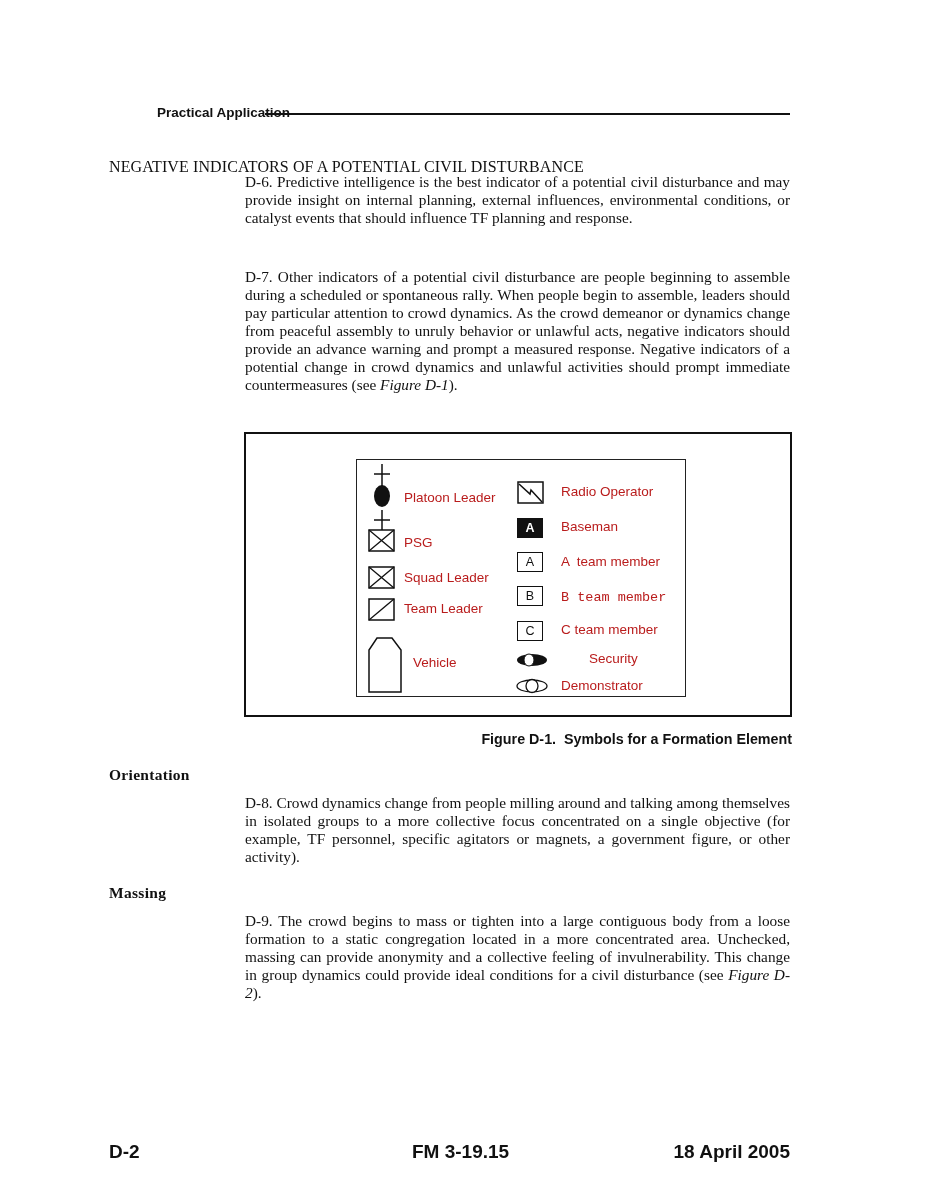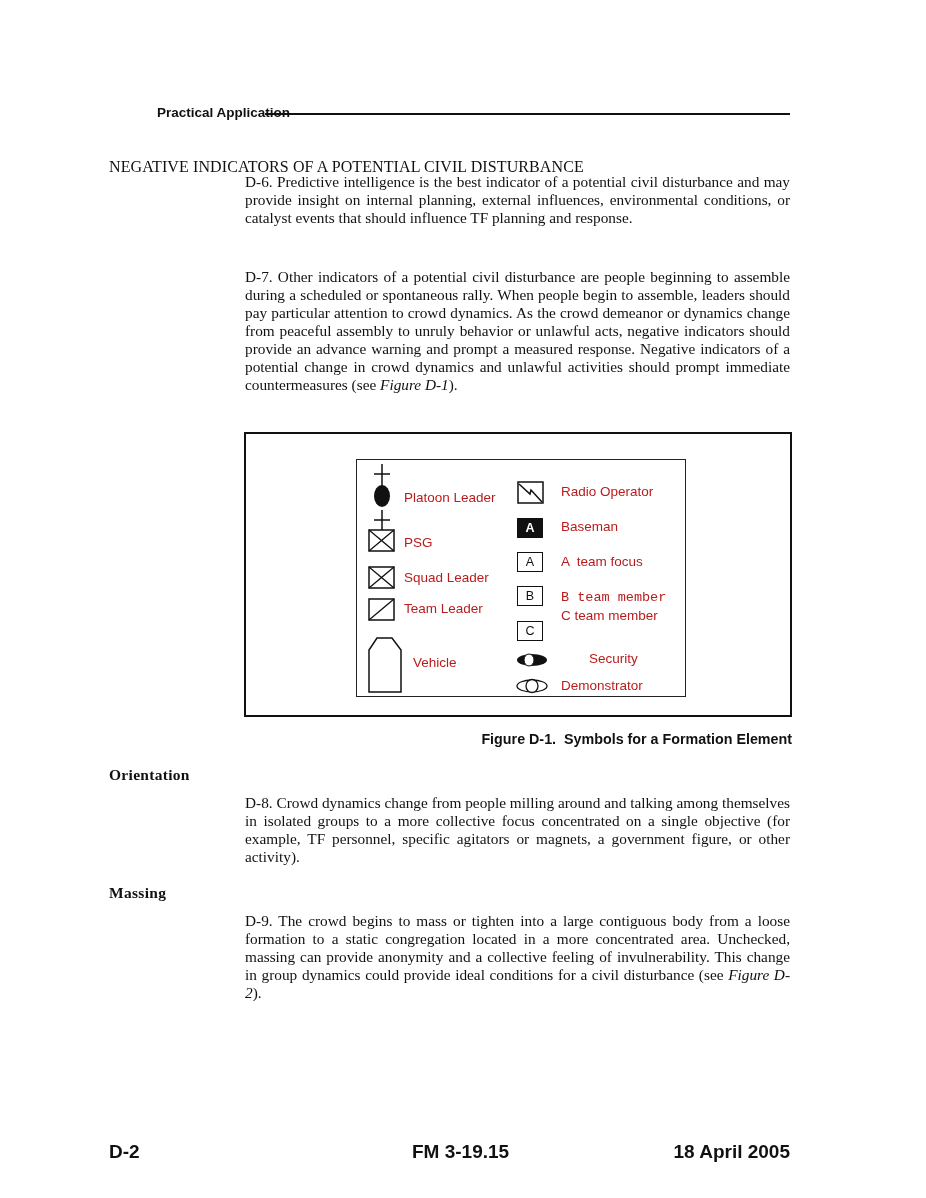--- a/index.html
+++ b/index.html
@@ -86,27 +86,27 @@
   <svg class="sym" style="left:160px; top:21px;" width="28" height="24" viewBox="0 0 28 24">
     <rect x="1" y="1" width="25" height="21" fill="#fff" stroke="#111" stroke-width="1.5"></rect>
     <polyline points="2,3 13,13 14,9 25,21" fill="none" stroke="#111" stroke-width="1.5"></polyline>
   </svg>
   <div class="abs sans legend-label" style="left:204px; top:24px;">Radio Operator</div>
 
   <div class="sans box-letter filled" style="left:160px; top:58px;">A</div>
   <div class="abs sans legend-label" style="left:204px; top:59px;">Baseman</div>
 
   <div class="sans box-letter" style="left:160px; top:92px;">A</div>
-  <div class="abs sans legend-label" style="left:204px; top:94px; white-space:pre;">A  team focus</div>
+  <div class="abs sans legend-label" style="left:204px; top:94px; white-space:pre;">A  team member</div>
 
   <div class="sans box-letter" style="left:160px; top:126px;">B</div>
   <div class="abs sans legend-label" style="left:204px; top:130px;font-family:Liberation Mono, monospace;">B team member</div>
 
   <div class="sans box-letter" style="left:160px; top:161px;">C</div>
-  <div class="abs sans legend-label" style="left:204px; top:148px;">C team member</div>
+  <div class="abs sans legend-label" style="left:204px; top:162px;">C team member</div>
 
   <svg class="sym" style="left:159px; top:192px;" width="32" height="16" viewBox="0 0 32 16">
     <ellipse cx="16" cy="8" rx="15" ry="6" fill="#111"></ellipse>
     <ellipse cx="13" cy="8" rx="5" ry="6" fill="#fff" stroke="#111" stroke-width="1"></ellipse>
   </svg>
   <div class="abs sans legend-label" style="left:204px; top:191px;margin-left:28px;">Security</div>
 
   <svg class="sym" style="left:159px; top:218px;" width="32" height="16" viewBox="0 0 32 16">
     <ellipse cx="16" cy="8" rx="15" ry="6" fill="#fff" stroke="#111" stroke-width="1.3"></ellipse>
     <ellipse cx="16" cy="8" rx="6" ry="6.5" fill="#fff" stroke="#111" stroke-width="1.3"></ellipse>

